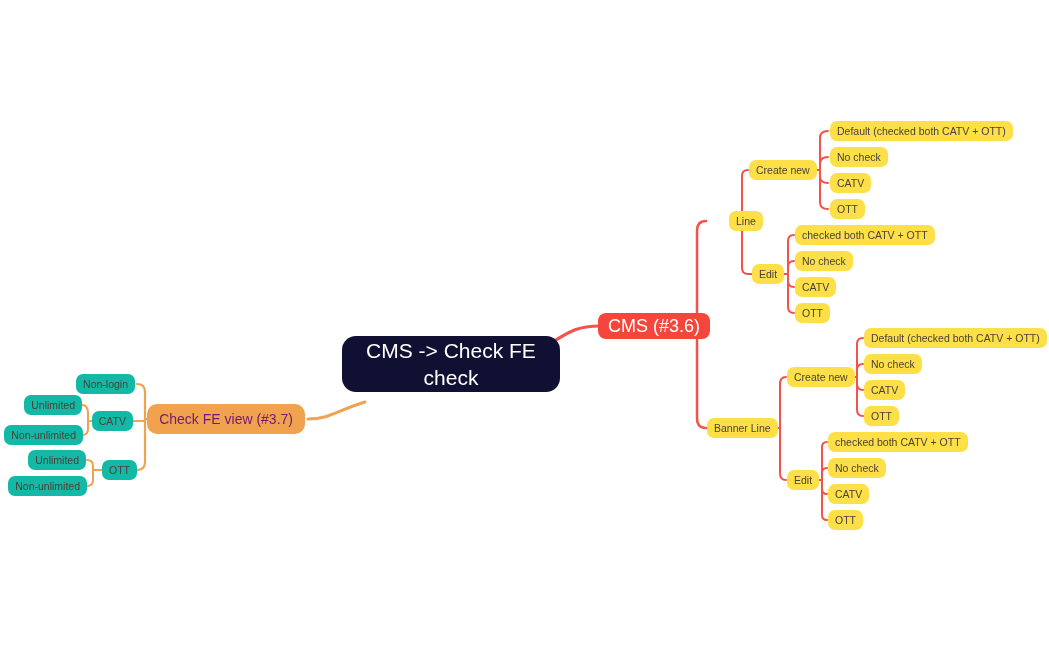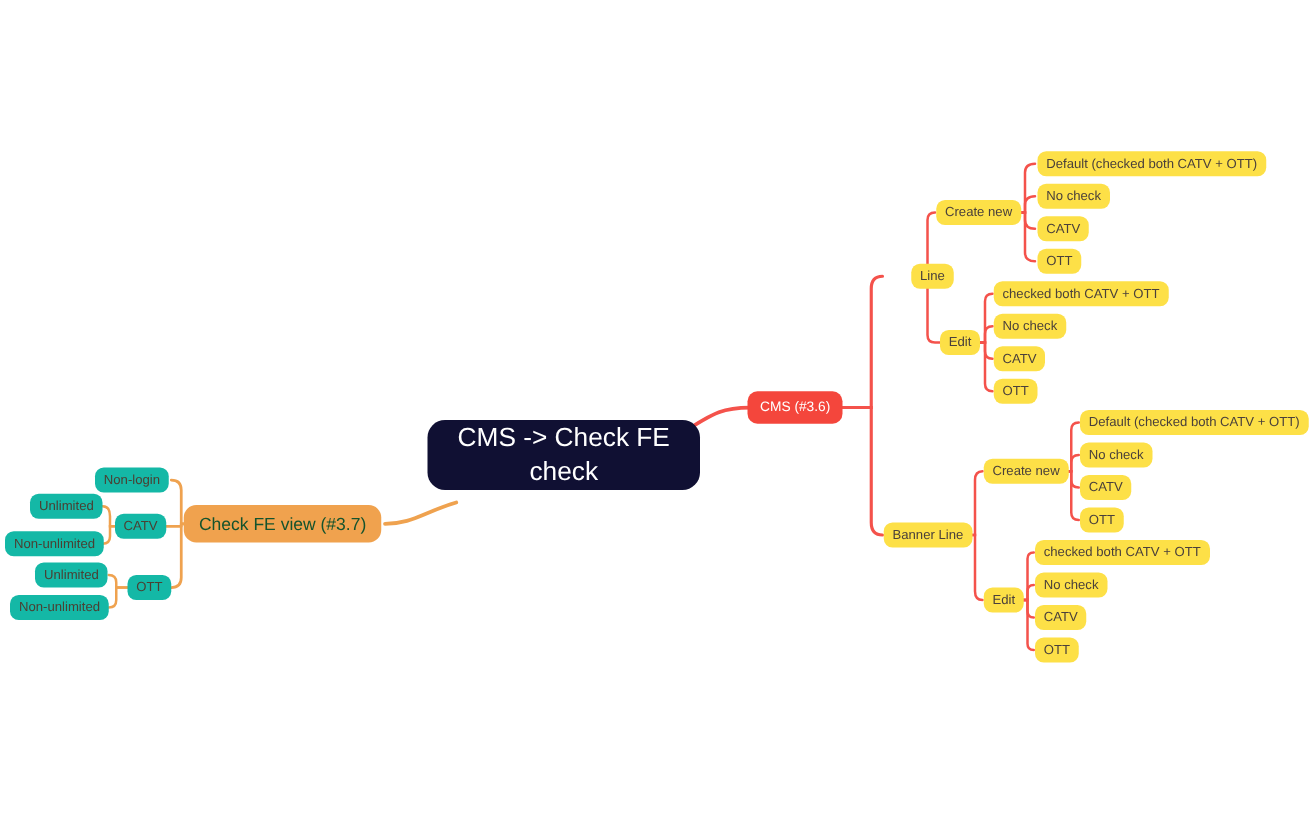--- a/index.html
+++ b/index.html
@@ -28,29 +28,29 @@
     line-height: 14px;
     padding: 3px 7px;
     border-radius: 7px;
     color: #4a403b;
   }
   .pink  { background: #fde047; }
   .cream { background: #14b8a6; color: #4a4033; }
   .root-right {
     background: #f4463c;
     color: #ffffff;
-    font-size: 11px;
+    font-size: 18px;
     line-height: 16px;
     padding: 5px 10px;
     border-radius: 8px;
     font-weight: 500;
   }
   .root-left {
     background: #f0a24e;
-    color: #14532d;
+    color: #701a75;
     font-size: 14px;
     line-height: 18px;
     padding: 6px 12px;
     border-radius: 10px;
     font-weight: 500;
   }
   .central {
     left: 342px; top: 336px;
     width: 218px; height: 56px;
     background: #10103300;

